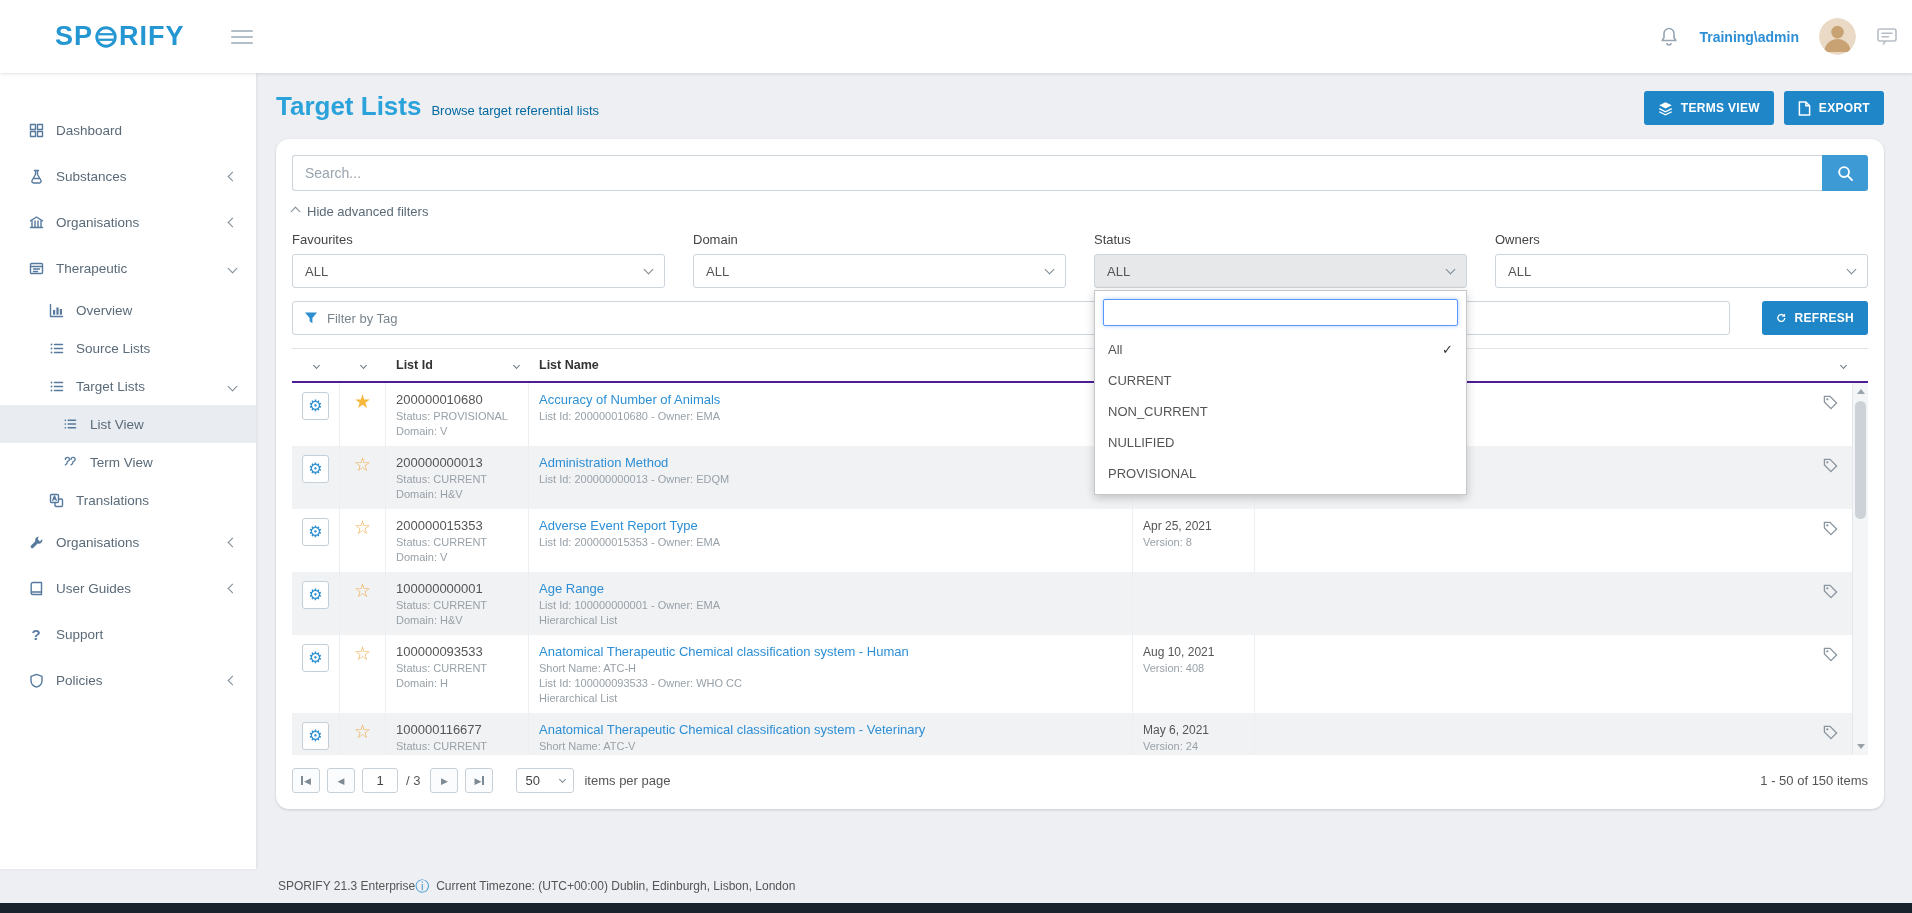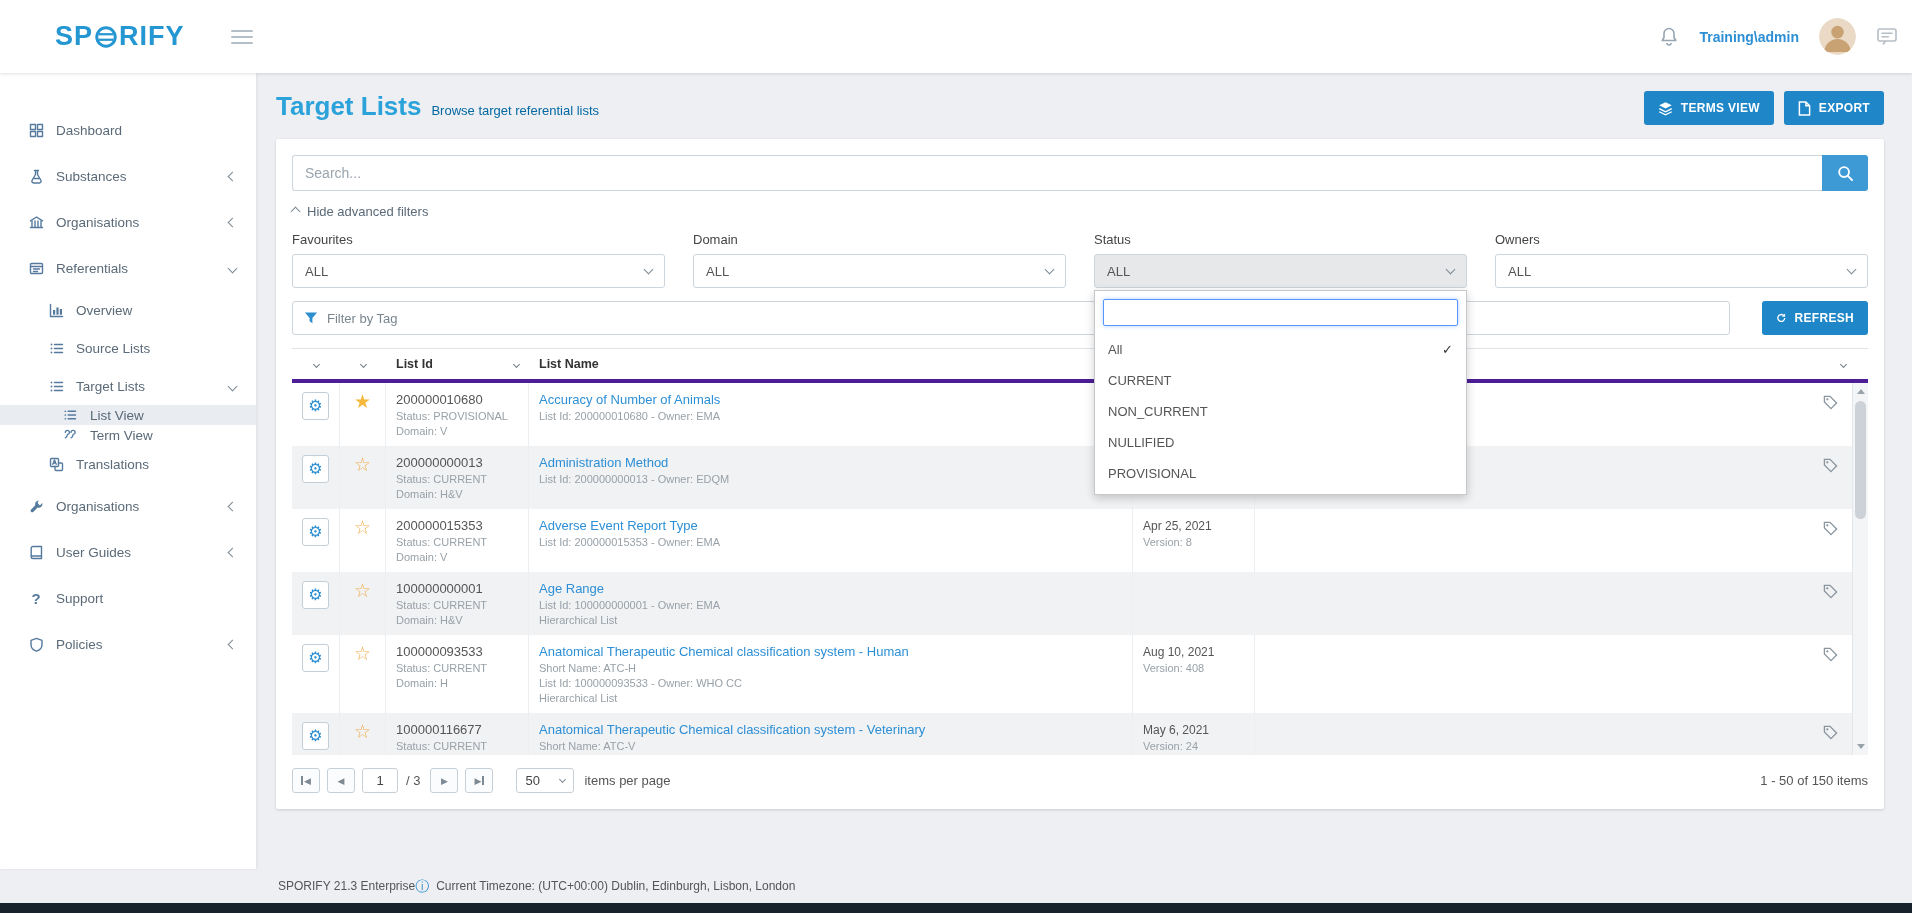--- a/index.html
+++ b/index.html
@@ -17,21 +17,21 @@
   .topbar-right{display:flex;align-items:center;gap:20px}
   .username{color:#2d8fd5;font-size:14px;font-weight:bold;cursor:pointer}
   .avatar{width:37px;height:37px;border-radius:50%;overflow:hidden;cursor:pointer;flex:0 0 auto}
 
   
   .app{display:flex;height:796px}
   .sidebar{width:256px;background:#fff;box-shadow:1px 0 3px rgba(0,0,0,.07);padding-top:34px;flex:0 0 auto}
   .side-item{height:46px;display:flex;align-items:center;gap:12px;padding:0 20px 0 28px;
              font-size:13.5px;color:#5a6a78;cursor:pointer;white-space:nowrap}
   .side-item.lvl1{height:38px;padding-left:48px}
-  .side-item.lvl2{height:20px;padding-left:62px}
+  .side-item.lvl2{height:38px;padding-left:62px}
   .side-item.active{background:#e9edf1}
   .side-icon{width:16px;height:16px;display:flex;align-items:center;justify-content:center;color:#557a9e;flex:0 0 auto}
   .side-icon svg{stroke:#557a9e;fill:none;stroke-width:1.4;stroke-linecap:round;stroke-linejoin:round}
   .side-q{font-weight:bold;font-size:15px;color:#557a9e}
   .side-label{flex:1}
   .chev{display:inline-block;width:7px;height:7px;border-right:1.6px solid #7d8a94;border-bottom:1.6px solid #7d8a94}
   .chev.down{transform:rotate(45deg)}
   .chev.left{transform:rotate(135deg)}
   .chev.up{transform:rotate(-135deg)}
   .chev.sm{width:5px;height:5px;border-color:#707a83}
@@ -39,21 +39,21 @@
   
   .main{flex:1;padding:18px 28px 0 20px;position:relative;min-width:0}
   .page-head{display:flex;justify-content:space-between;align-items:flex-start}
   .title-row{display:flex;align-items:baseline;gap:10px}
   .page-title{font-size:26px;font-weight:600;color:#2ba2da}
   .page-sub{font-size:13px;color:#0369a1}
   .head-buttons{display:flex;gap:10px}
   .btn-blue{display:inline-flex;align-items:center;gap:8px;background:#1f86c8;color:#fff;font-family:inherit;
             font-size:12px;font-weight:bold;height:34px;padding:0 14px;border-radius:3px;border:none;cursor:pointer;letter-spacing:.3px}
 
-  .card{margin-top:14px;background:#fff;border-radius:2px;box-shadow:0 1px 3px rgba(0,0,0,.15);padding:16px}
+  .card{margin-top:14px;background:#fff;border-radius:13px;box-shadow:0 1px 3px rgba(0,0,0,.15);padding:16px}
 
   .search-row{display:flex}
   .search-input{flex:1;height:36px;border:1px solid #cdd5db;border-right:none;border-radius:3px 0 0 3px;
                 padding:0 12px;font-size:14px;color:#333;outline:none;font-family:inherit}
   .search-input::placeholder{color:#9aa4ad}
   .search-btn{width:46px;height:36px;background:#3d9ad5;border:none;border-radius:0 3px 3px 0;
               display:flex;align-items:center;justify-content:center;cursor:pointer}
 
   .adv-toggle{margin-top:13px;display:inline-flex;align-items:center;gap:8px;font-size:13px;color:#5a6a78;cursor:pointer}
 
@@ -72,21 +72,21 @@
   .dd-option{height:31px;display:flex;align-items:center;justify-content:space-between;padding:0 13px;font-size:13px;color:#555;cursor:pointer}
   .dd-check{color:#333;font-size:13px}
 
   .tag-row{margin-top:13px;display:flex;gap:32px}
   .tag-box{flex:1;height:34px;border:1px solid #cdd5db;border-radius:3px;background:#fff;display:flex;align-items:center;
            gap:9px;padding:0 11px;font-size:13px;color:#7a868f;cursor:text}
   .refresh-btn{width:106px;justify-content:center;flex:0 0 auto}
 
   
   .table-wrap{margin-top:13px;border-top:1px solid #e0e4e8}
-  .thead{display:flex;height:34px;align-items:center;border-bottom:4px solid #4c1d95;font-weight:bold;font-size:12.5px;color:#333}
+  .thead{display:flex;height:34px;align-items:center;border-bottom:2px solid #4c1d95;font-weight:bold;font-size:12.5px;color:#333}
   .th{display:flex;align-items:center;padding:0 10px;height:100%}
   .th-split{justify-content:space-between}
   .col-gear{width:48px;justify-content:center}
   .col-star{width:46px;justify-content:center}
   .col-id{width:143px}
   .col-name{width:604px}
   .col-date{width:122px}
   .col-tags{flex:1}
   .th.col-tags{justify-content:flex-end;padding-right:22px}
   .tbody{height:372px;overflow:hidden;position:relative}
@@ -214,21 +214,21 @@
       <span class="chev left"></span>
     </div>
     <div class="side-item">
       <span class="side-icon">
           <svg width="15" height="15" viewBox="0 0 15 15">
             <rect x="1.5" y="2.5" width="12" height="10" rx="1"></rect>
             <path d="M1.5 5.5h12"></path>
             <path d="M4.5 8h6M4.5 10.5h4"></path>
           </svg>
         </span>
-      <span class="side-label">Referentials</span>
+      <span class="side-label">Therapeutic</span>
       <span class="chev down"></span>
     </div>
     <div class="side-item lvl1">
       <span class="side-icon">
           <svg width="15" height="15" viewBox="0 0 15 15">
             <path d="M1.5 1.5v12h12"></path>
             <rect x="4" y="7" width="2.2" height="4.7" fill="#557a9e" stroke="none"></rect>
             <rect x="7.4" y="4.5" width="2.2" height="7.2" fill="#557a9e" stroke="none"></rect>
             <rect x="10.8" y="6" width="2.2" height="5.7" fill="#557a9e" stroke="none"></rect>
           </svg>

